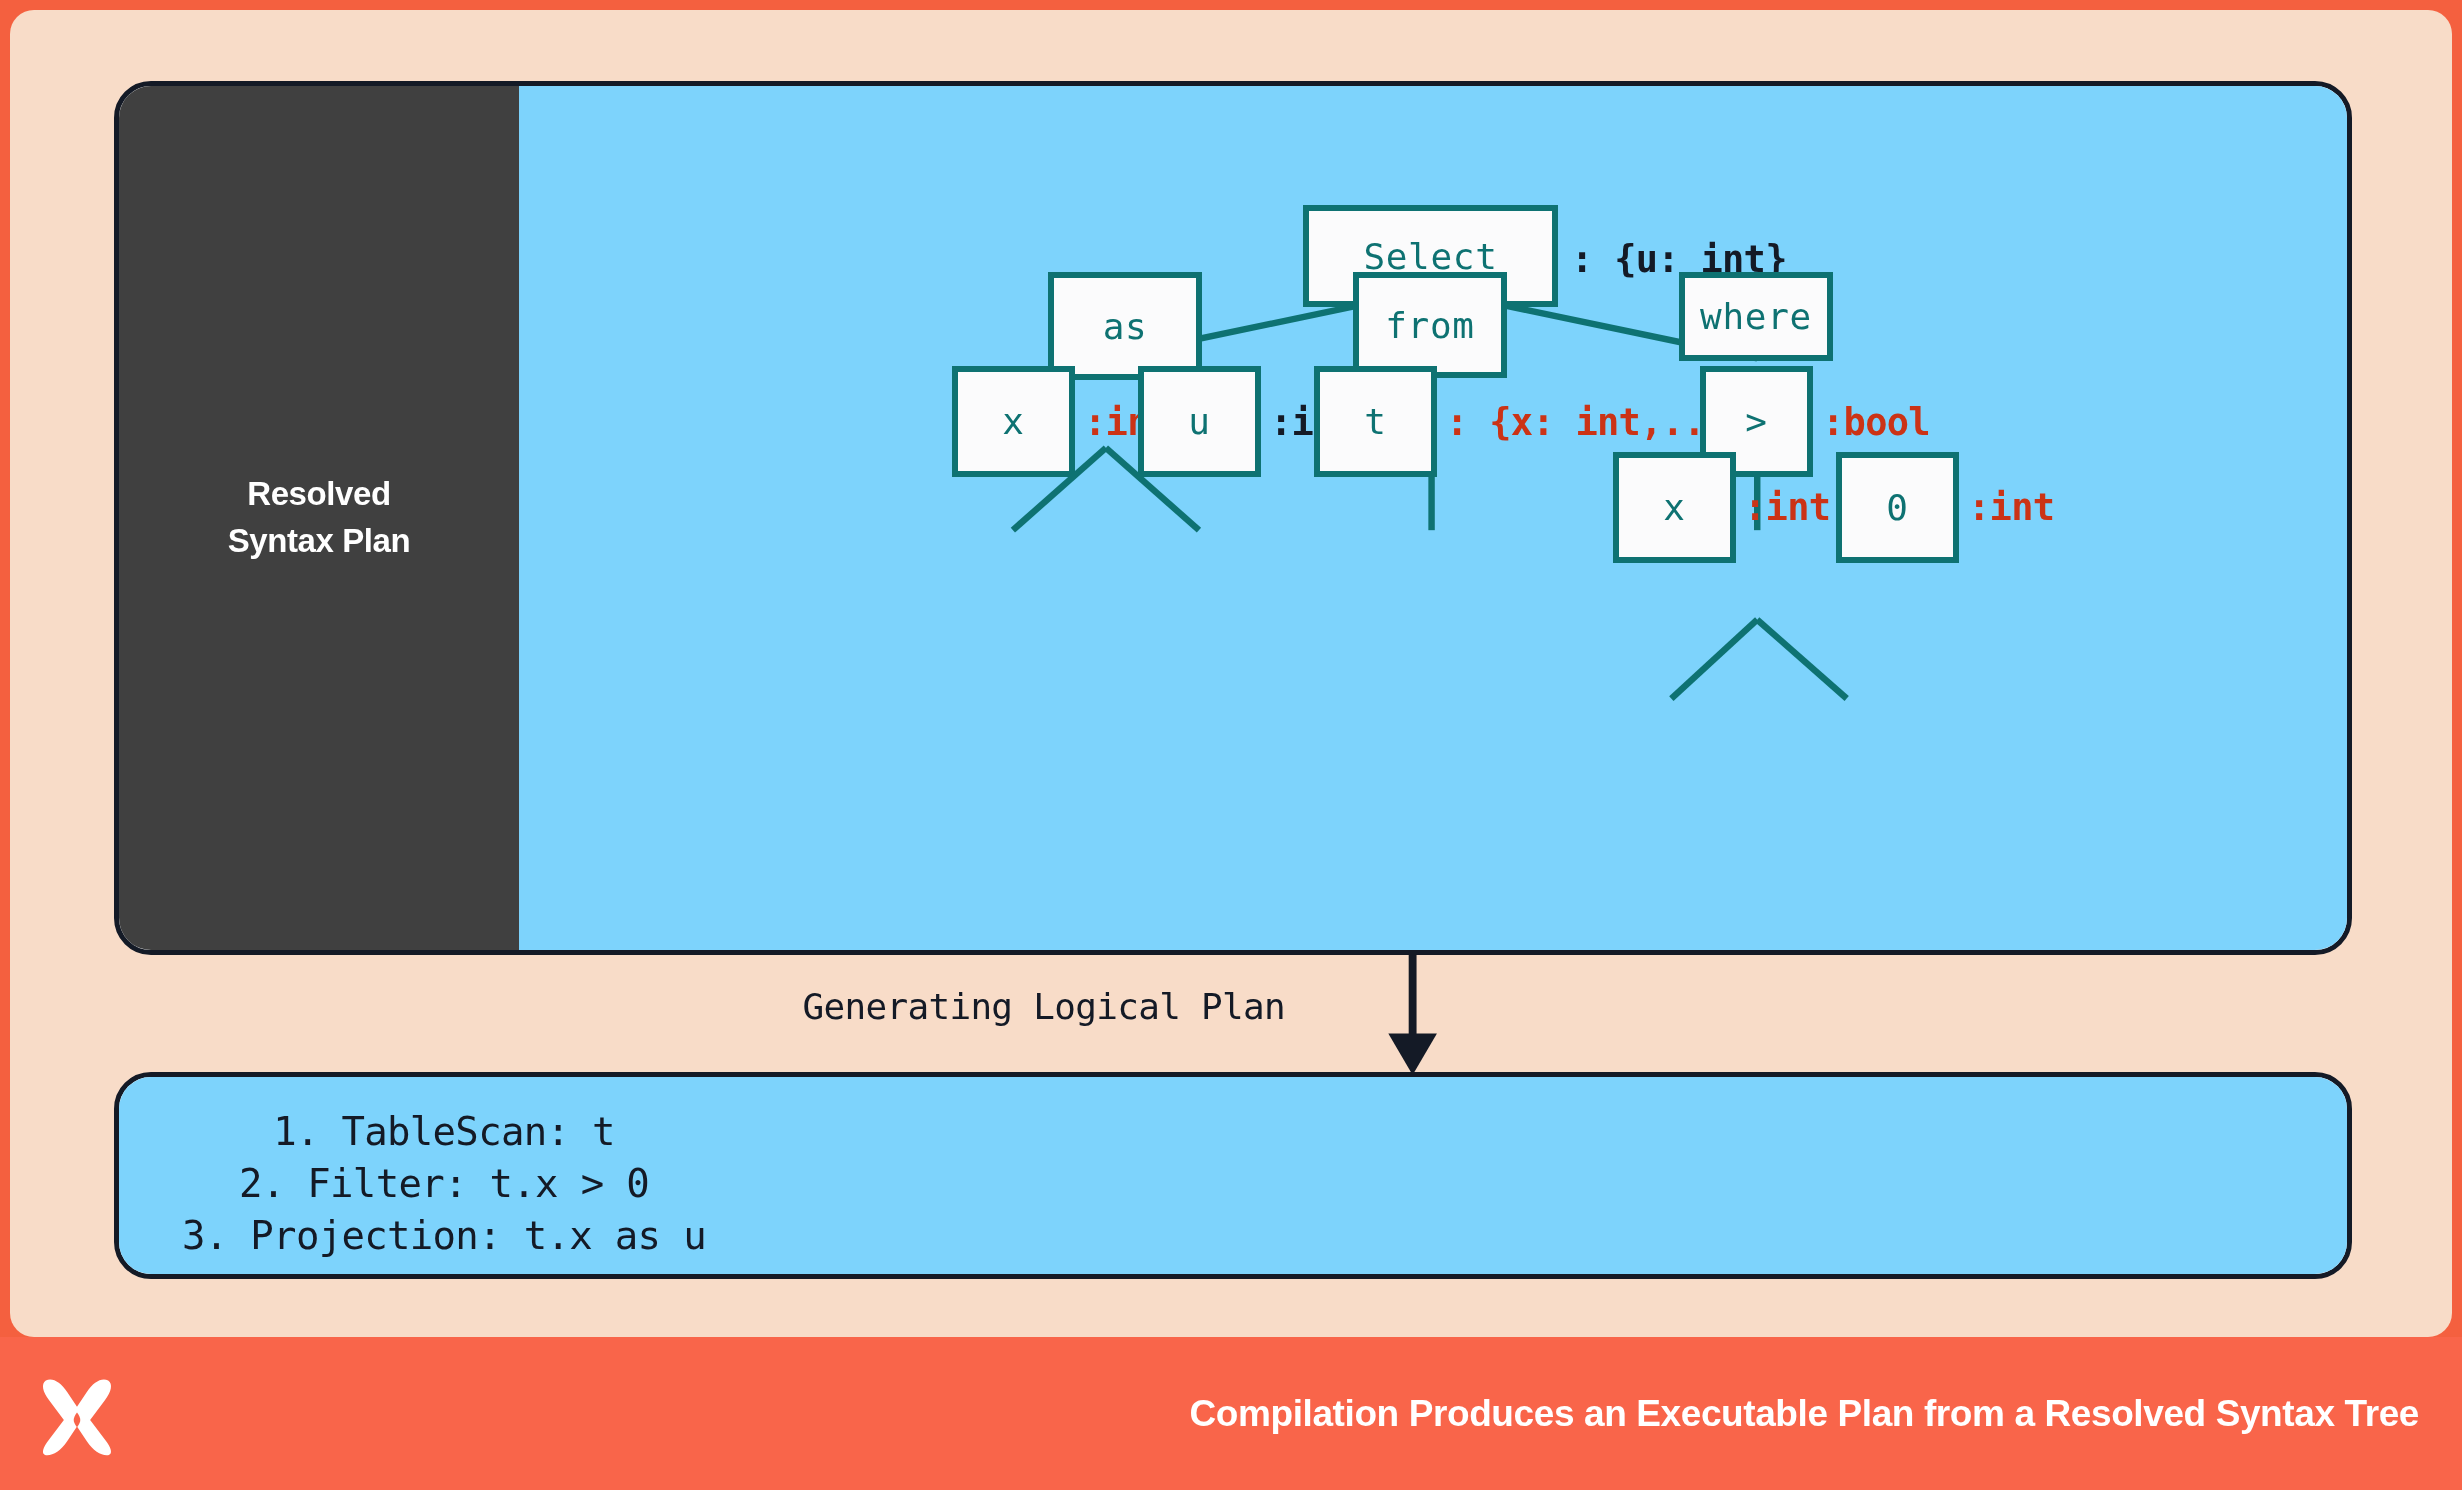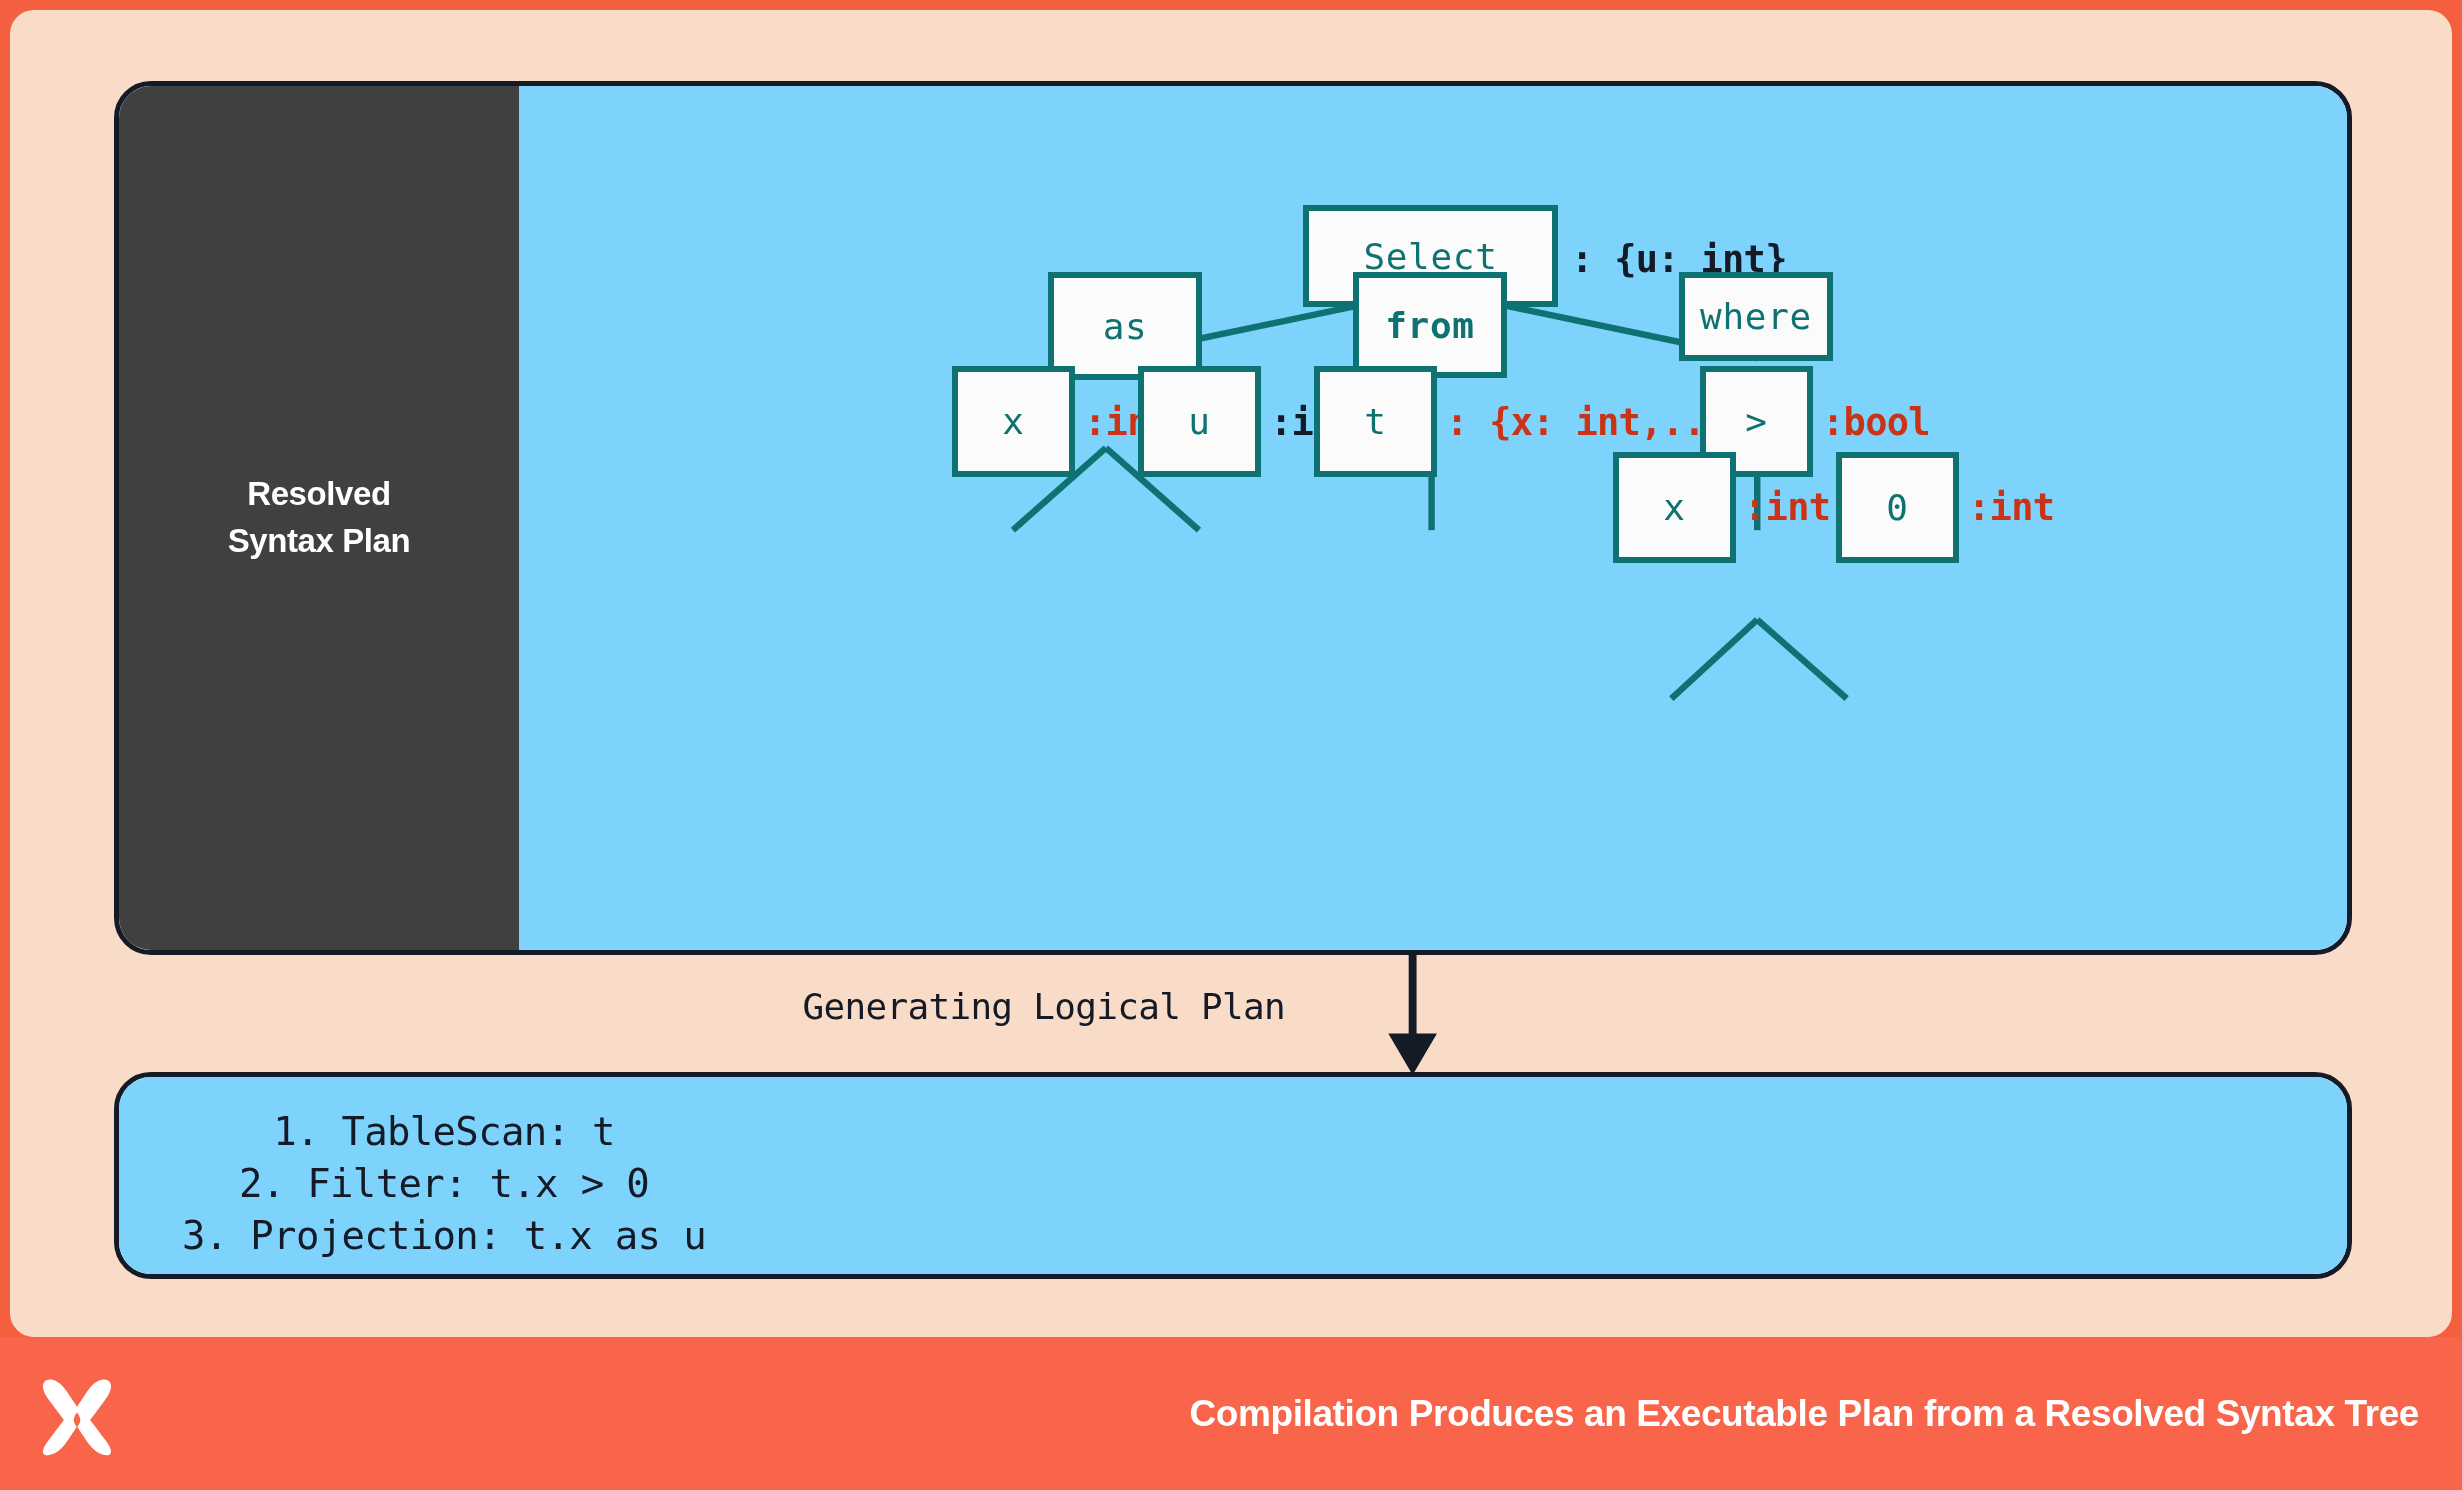--- a/index.html
+++ b/index.html
@@ -223,21 +223,21 @@
 
       <div class="node" style="left:784px; top:119px; width:255px; height:102px;">
         <span>Select</span>
       </div>
       <div class="ann dark" style="left:1052px; top:152px;">: {u: int}</div>
 
       <div class="node" style="left:509px; top:186px; width:154px; height:108px;margin-left:20px;">
         <span>as</span>
       </div>
 
-      <div class="node" style="left:834px; top:186px; width:154px; height:106px;font-weight:bold;">
+      <div class="node" style="left:834px; top:186px; width:154px; height:106px;">
         <span>from</span>
       </div>
 
       <div class="node" style="left:1160px; top:186px; width:154px; height:89px;">
         <span>where</span>
       </div>
 
       <div class="node" style="left:433px; top:280px; width:123px; height:111px;">
         <span>x</span>
       </div>

